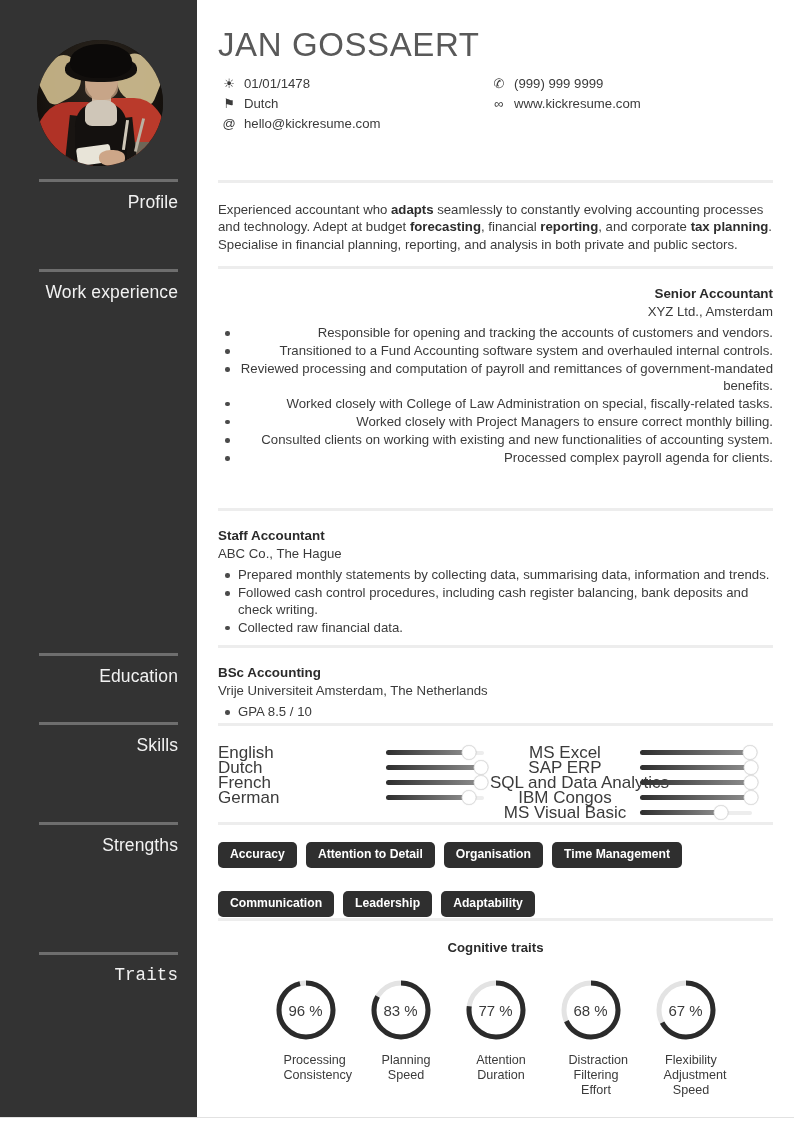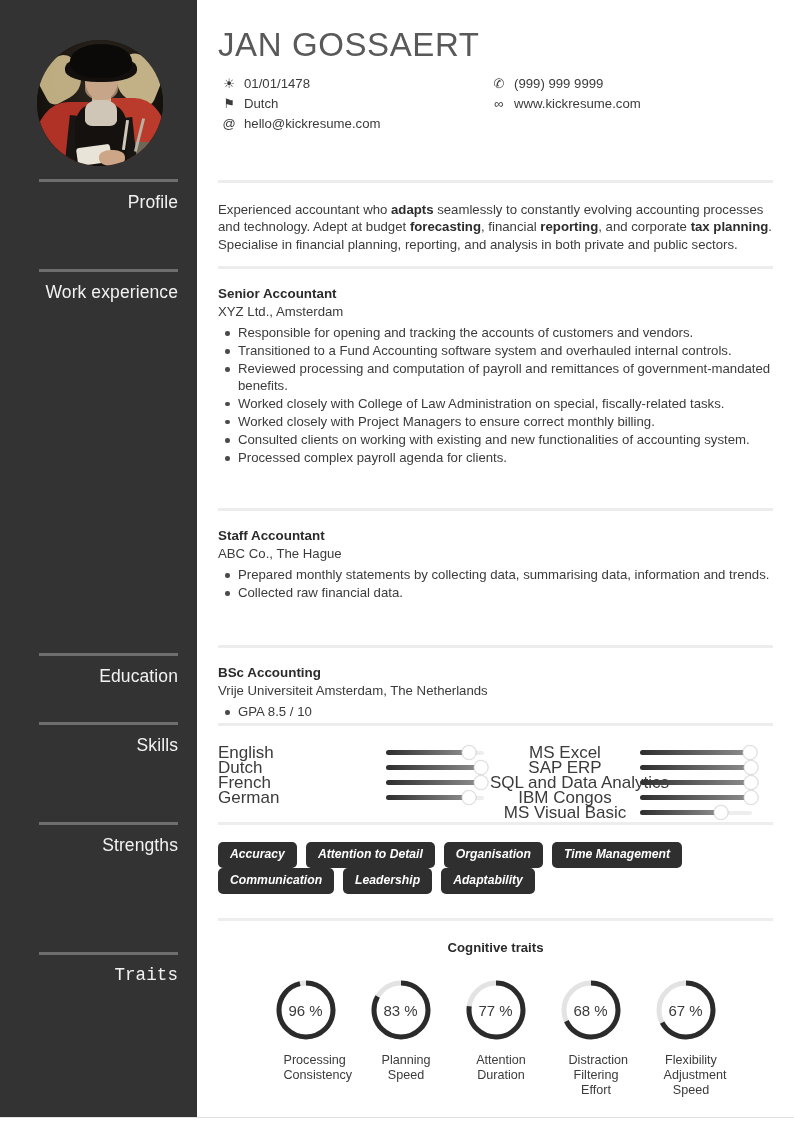--- a/index.html
+++ b/index.html
@@ -125,21 +125,21 @@
     position:absolute; left:0; top:5px; height:5px; border-radius:2.5px;
     background:linear-gradient(90deg,#2e2e2e 0%,#8e8e8e 100%);
   }
   .sld-knob {
     position:absolute; top:0px; width:15px; height:15px; border-radius:50%;
     background:#ffffff; border:1.5px solid #e0e0e0; transform:translateX(-7.5px);
     box-shadow:0 0 1px rgba(0,0,0,.18);
   }
 
   
-  .tags { display:flex; flex-wrap:wrap; gap:0 9px;font-style:italic; }
+  .tags { display:flex; flex-wrap:wrap; gap:23px 9px; }
   .tag {
     background:#2f2f2f; color:#ffffff; font-size:12.2px; font-weight:700;
     padding:6px 12px 7px; border-radius:5px; line-height:13px; white-space:nowrap;
   }
 
   
   .traits-title { text-align:center; font-size:13.2px; font-weight:700; color:#2b2b2b; }
   .donuts { display:flex; justify-content:center; gap:29px; margin-top:22px; }
   .donut { width:66px; text-align:center; }
   .donut svg { display:block; margin:0 auto; }
@@ -238,21 +238,21 @@
             <span class="ctext">www.kickresume.com</span>
           </div>
         </div>
     </div>
 
     <div class="sect" style="top:180px;">
       <div class="divider"></div>
       <p class="para" style="margin-top:18px;" id="profile-text">Experienced accountant who <b>adapts</b> seamlessly to constantly evolving accounting processes and technology. Adept at budget <b>forecasting</b>, financial <b>reporting</b>, and corporate <b>tax planning</b>. Specialise in financial planning, reporting, and analysis in both private and public sectors.</p>
     </div>
 
-    <div class="sect" style="top:266px;">
+    <div class="sect" style="top:266px;text-align:right;">
       <div class="divider"></div>
       <div id="work-1" style="margin-top:16px;">
           <div class="job-title">Senior Accountant</div>
           <div class="job-org">XYZ Ltd., Amsterdam</div>
           <ul class="bl">
             <li>Responsible for opening and tracking the accounts of customers and vendors.</li>
             <li>Transitioned to a Fund Accounting software system and overhauled internal controls.</li>
             <li>Reviewed processing and computation of payroll and remittances of government-mandated benefits.</li>
             <li>Worked closely with College of Law Administration on special, fiscally-related tasks.</li>
             <li>Worked closely with Project Managers to ensure correct monthly billing.</li>
@@ -262,20 +262,21 @@
         </div>
     </div>
 
     <div class="sect" style="top:508px;">
       <div class="divider"></div>
       <div id="work-2" style="margin-top:16px;">
           <div class="job-title">Staff Accountant</div>
           <div class="job-org">ABC Co., The Hague</div>
           <ul class="bl">
             <li>Prepared monthly statements by collecting data, summarising data, information and trends.</li>
+            <li>Followed cash control procedures, including cash register balancing, bank deposits and check writing.</li>
             <li>Collected raw financial data.</li>
           </ul>
         </div>
     </div>
 
     <div class="sect" style="top:645px;">
       <div class="divider"></div>
       <div id="edu-1" style="margin-top:16px;">
           <div class="job-title">BSc Accounting</div>
           <div class="job-org">Vrije Universiteit Amsterdam, The Netherlands</div>

